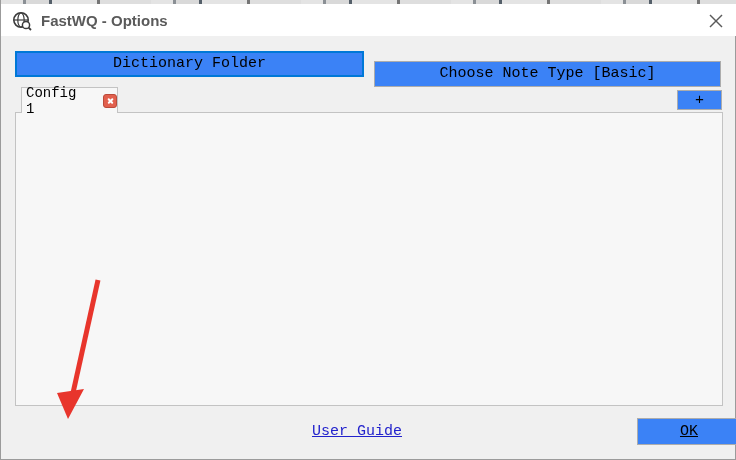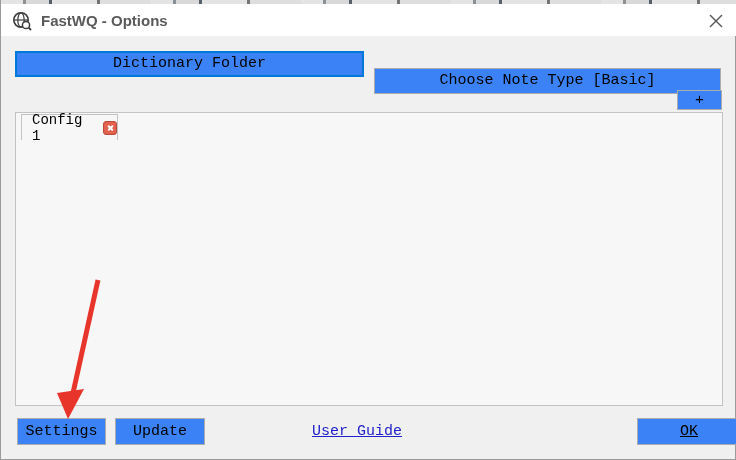--- a/index.html
+++ b/index.html
@@ -15,26 +15,26 @@
 
   .titlebar { position:absolute; left:0; top:4px; width:736px; height:32px; background:#ffffff;font-weight:bold; }
   .app-icon { position:absolute; left:10px; top:6px; }
   .wtitle { position:absolute; left:40px; top:8px; font-family:"Liberation Sans","DejaVu Sans",sans-serif;
             font-size:15px; color:#5a5a5a; }
   .wclose { position:absolute; right:12px; top:8px; width:18px; height:18px; cursor:pointer; }
 
   .btn { position:absolute; background:#3b82f6; border:1px solid #acacac; text-align:center;
          font-family:inherit; font-size:15px; color:#000; cursor:pointer; }
   #btn-dict-folder { left:14px; top:51px; width:349px; height:26px; border:2px solid #0078d7; line-height:22px; }
-  #btn-note-type  { left:373px; top:68px; width:347px; height:26px; line-height:24px; }
+  #btn-note-type  { left:373px; top:61px; width:347px; height:26px; line-height:24px; }
   #btn-plus { left:676px; top:90px; width:45px; height:20px; font-size:15px; line-height:17px; }
 
   .tab { position:absolute; left:20px; top:87px; width:97px; height:26px; background:#f7f7f7;
          border:1px solid #c3c3c3; border-bottom:none; z-index:2; font-size:14px;
-         display:flex; align-items:center; padding-left:10px; gap:6px;margin-top:27px; }
+         display:flex; align-items:center; padding-left:4px; gap:14px; }
   .tab-close { position:relative; width:14px; height:14px; background:#e2604e; border:1px solid #bb4a3a;
                border-radius:3px; cursor:pointer; flex:none; }
   .tab-close::before,.tab-close::after { content:''; position:absolute; left:2.5px; top:5.5px; width:7px; height:1.8px;
                background:#fff; border-radius:1px; }
   .tab-close::before { transform:rotate(45deg); }
   .tab-close::after  { transform:rotate(-45deg); }
 
   .pane { position:absolute; left:14px; top:112px; width:708px; height:294px; background:#f7f7f7;
           border:1px solid #c3c3c3; z-index:1; }
 
@@ -207,22 +207,20 @@
       <span class="cell" style="left:48px">变形</span>
       <span class="cb" style="left:127px"></span>
       <span class="cell" style="left:148px">Ignore</span>
       <span class="combo c-dict">MDX-LDOCE6<span class="az"></span></span>
       <span class="combo c-field">Default<span class="az"></span></span>
       <span class="cb checked" style="left:576px"></span>
       <span class="cell" style="left:597px">Skip non-empty</span>
     </div>
     </div>
 
-  <button class="btn footer-btn" id="btn-settings">Settings</button>
-  <button class="btn footer-btn" id="btn-update">Update</button>
   <a class="link">User Guide</a>
   <button class="btn footer-btn" id="btn-ok">OK</button>
 
   <div class="annot-num">1</div>
   <svg id="annot-svg" width="736" height="460" viewBox="0 0 736 460">
     <line x1="97" y1="280" x2="72" y2="393" stroke="#e8352c" stroke-width="5"></line>
     <polygon points="56,393 83,389 67,419" fill="#e8352c"></polygon>
   </svg>
 </div>
 

